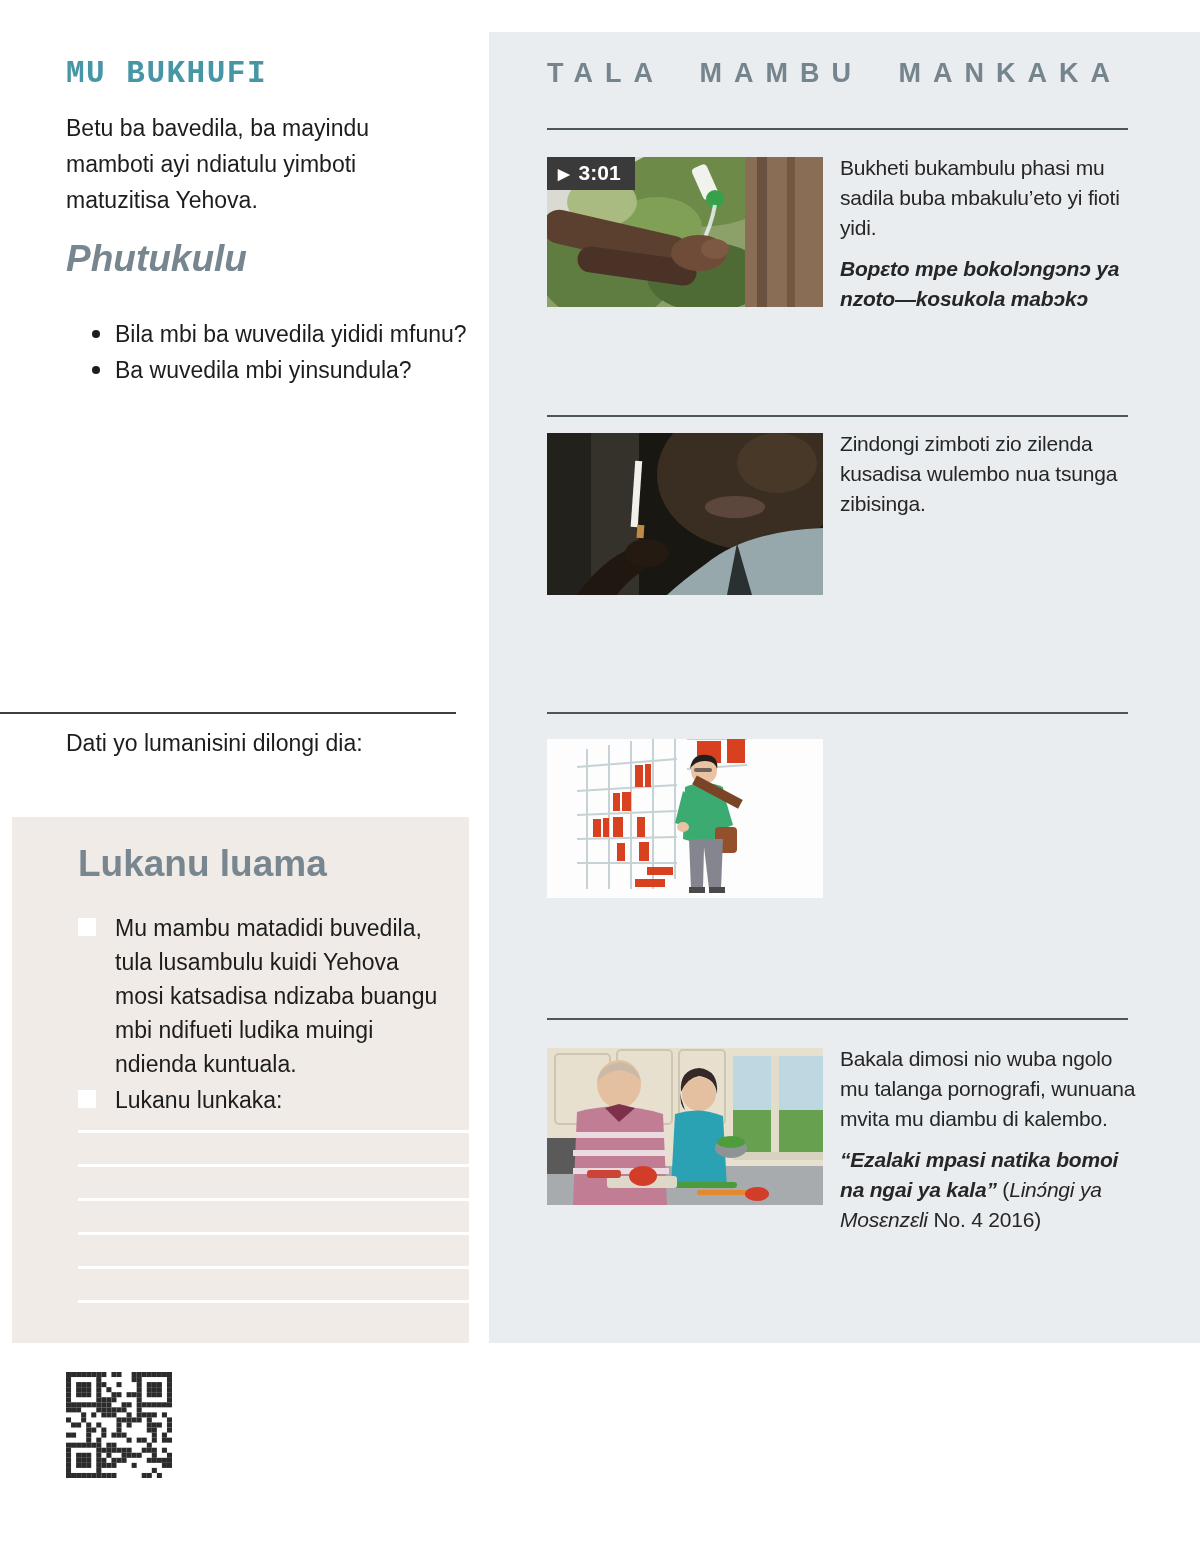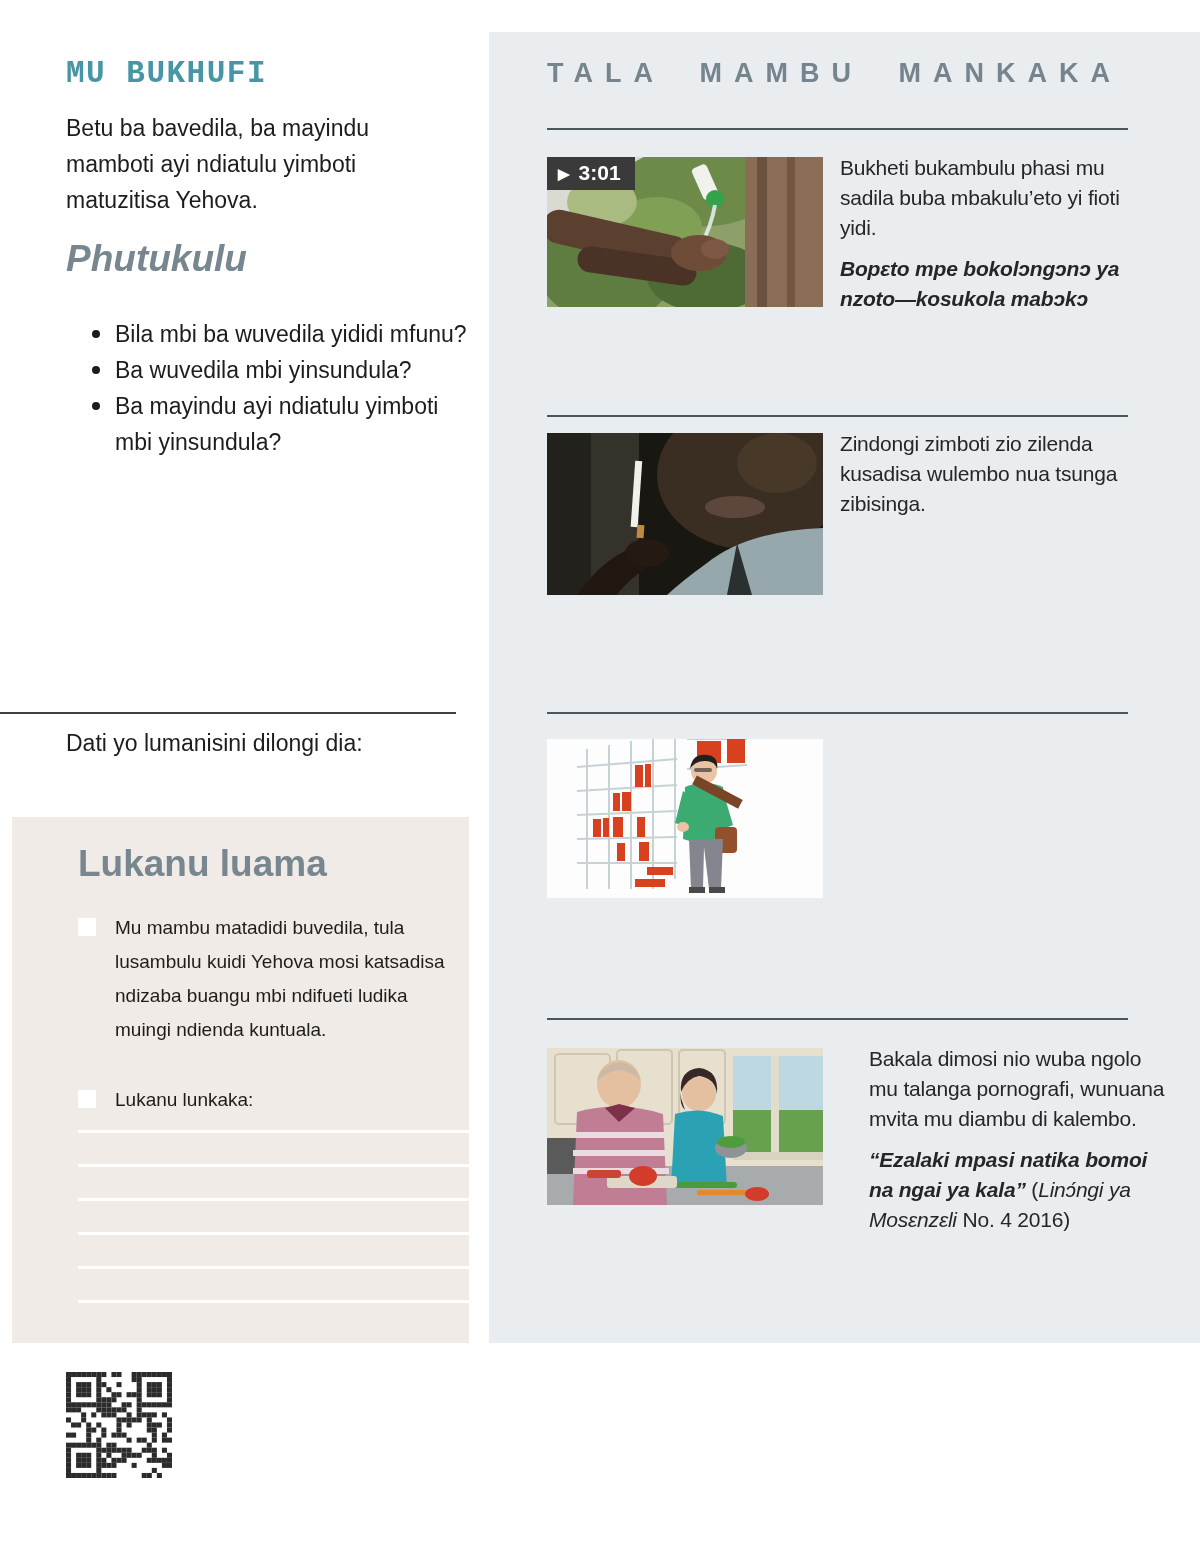--- a/index.html
+++ b/index.html
@@ -18,37 +18,37 @@
   .dot{width:8px;height:8px;border-radius:50%;background:#1d1d1d;margin:14px 15px 0 0;flex:none;}
   .bullet-text{font-size:23px;line-height:36px;color:#1d1d1d;width:352px;}
   .divider-left{position:absolute;left:0;top:712px;width:456px;height:2px;background:#3c4043;}
   .prompt{position:absolute;left:66px;top:730px;margin:0;font-size:23px;color:#1d1d1d;}
 
   .goal-box{position:absolute;left:12px;top:817px;width:457px;height:526px;background:#f0ebe6;}
   .goal-title{position:absolute;left:66px;top:26px;margin:0;font-size:37px;font-weight:bold;color:#77868f;}
   .check-row{position:absolute;left:66px;display:flex;}
   .cr1{top:94px;} .cr2{top:266px;}
   .checkbox{width:18px;height:18px;background:#ffffff;margin:7px 19px 0 0;flex:none;}
-  .check-text{margin:0;font-size:19px;line-height:34px;color:#1d1d1d;width:330px;}
+  .check-text{margin:0;font-size:23px;line-height:34px;color:#1d1d1d;width:330px;}
   .lines-wrap{position:absolute;left:0;top:313px;width:457px;height:200px;}
   .write-line{position:absolute;left:66px;width:391px;height:3px;background:#ffffff;}
 
   
   .right-col{position:absolute;left:489px;top:32px;width:711px;height:1311px;background:#e9edef;}
   .right-title{position:absolute;left:58px;top:26px;margin:0;font-size:27px;font-weight:bold;
                color:#75848d;letter-spacing:12px;word-spacing:16px;white-space:nowrap;}
   .r-div{position:absolute;left:58px;width:581px;height:2px;background:#4c565d;}
   .d1{top:96px;} .d2{top:383px;} .d3{top:680px;} .d4{top:986px;}
   .r-img{position:absolute;left:58px;width:276px;overflow:hidden;}
   .im1{top:125px;height:150px;} .im2{top:401px;height:162px;}
   .im3{top:707px;height:159px;background:#fff;} .im4{top:1016px;height:157px;}
   .r-img svg{display:block;width:100%;height:100%;}
   .r-text{position:absolute;left:351px;width:302px;font-size:21px;line-height:30px;
           color:#262626;letter-spacing:-0.2px;}
-  .t1{top:121px;} .t2{top:397px;} .t3{top:703px;} .t4{top:1012px;margin-left:29px;}
+  .t1{top:121px;} .t2{top:397px;} .t3{top:703px;} .t4{top:1012px;}
   .r-text .body{margin:0 0 11px 0;}
   .r-text .ref{margin:0;}
   .s-bi{font-weight:bold;font-style:italic;}
   .s-i{font-style:italic;}
   .s-r{font-style:normal;font-weight:normal;}
 
   .video-badge{position:absolute;left:0;top:0;background:#3a3a3a;color:#ffffff;
                display:flex;align-items:center;gap:9px;padding:4px 14px 5px 11px;
                font-size:21px;font-weight:bold;}
   .play-icon{font-size:15px;line-height:1;}
@@ -68,24 +68,20 @@
   <h2 class="h-slate">Phutukulu</h2>
 
   <div class="bullets">
     <div class="bullet-row">
       <span class="dot"></span>
       <span class="bullet-text">Bila mbi ba wuvedila yididi mfunu?</span>
     </div>
     <div class="bullet-row">
       <span class="dot"></span>
       <span class="bullet-text">Ba wuvedila mbi yinsundula?</span>
-    </div>
-    <div class="bullet-row">
-      <span class="dot"></span>
-      <span class="bullet-text">Ba mayindu ayi ndiatulu yimboti mbi yinsundula?</span>
     </div>
   </div>
 
   <div class="divider-left"></div>
   <p class="prompt">Dati yo lumanisini dilongi dia:</p>
 
   <div class="goal-box">
     <h2 class="goal-title">Lukanu luama</h2>
     <div class="check-row cr1">
       <span class="checkbox"></span>

